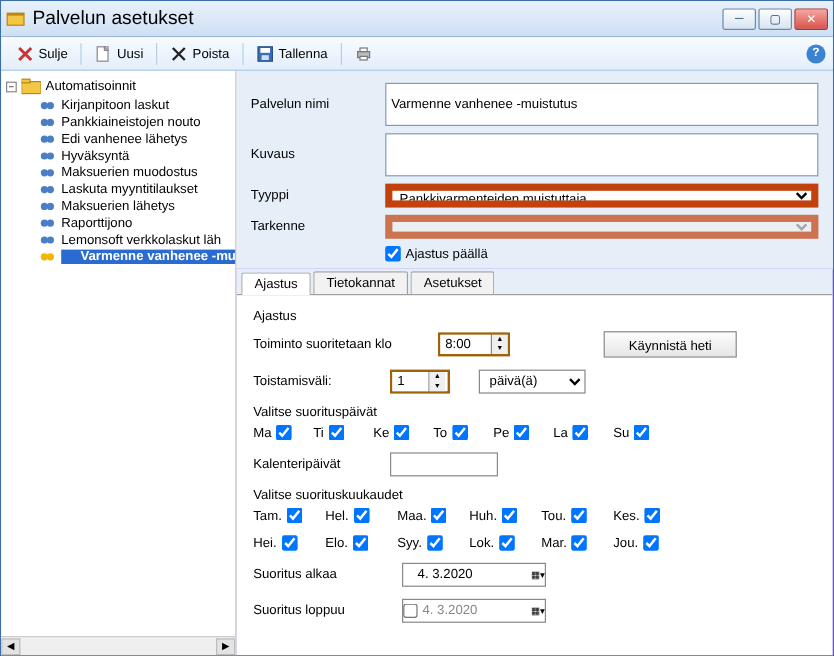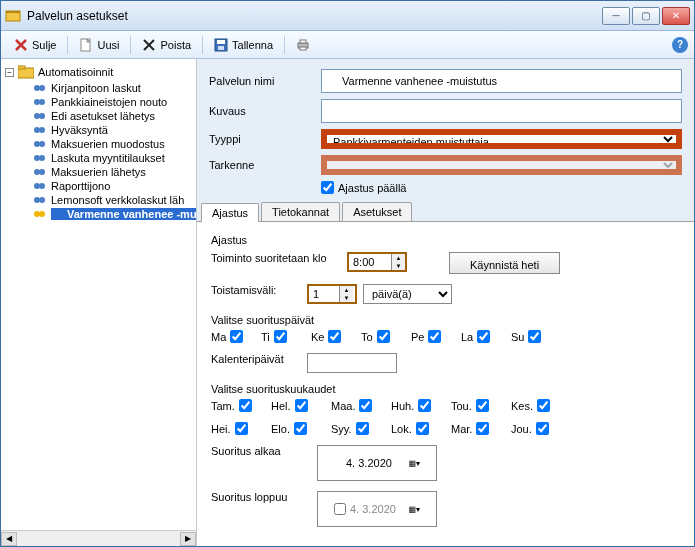--- a/index.html
+++ b/index.html
@@ -2,21 +2,21 @@
 <html><head>
 <meta charset="utf-8">
 <style>
 * { box-sizing: border-box; margin: 0; padding: 0; font-family: "Segoe UI", Tahoma, sans-serif; font-size: 11px; }
 body { background: #fff; }
 .window { width: 695px; height: 547px; border: 1px solid #3b6ea5; background: #fff; display: flex; flex-direction: column; }
 
 
 .titlebar { height: 30px; background: linear-gradient(to bottom, #e8f1fb, #cfe0f4); display: flex; align-items: center; padding: 0 4px; border-bottom: 1px solid #9ab7d9; }
 .titlebar .icon { width: 16px; height: 16px; margin-right: 6px; }
-.titlebar .title { flex: 1; color: #000; font-size: 12px; }
+.titlebar .title { flex: 1; color: #000; font-size: 16px; }
 .winbtns { display: flex; gap: 2px; }
 .winbtn { width: 28px; height: 18px; border: 1px solid #6f8aab; border-radius: 2px; background: linear-gradient(to bottom,#fdfdfd,#d7e4f2); display:flex; align-items:center; justify-content:center; color:#2b4a6f; font-size:10px; }
 .winbtn.close { background: linear-gradient(to bottom,#f3a7a0,#d9534a); color:#fff; border-color:#a33; }
 
 
 .toolbar { height: 28px; background: linear-gradient(to bottom,#f7fbff,#e3eefb); border-bottom:1px solid #a9c2de; display:flex; align-items:center; padding:0 6px; gap:2px; }
 .tbtn { display:flex; align-items:center; gap:4px; padding:2px 6px; cursor:pointer; border:1px solid transparent; border-radius:2px; }
 .tsep { width:1px; height:18px; background:#b8cde6; margin:0 2px; }
 .tbtn svg { width:14px; height:14px; }
 .spacer { flex:1; }
@@ -33,52 +33,52 @@
 .tree-item.sel span { background:#2a6bd1; color:#fff; padding:0 16px;font-weight:bold; }
 .tree-hscroll { position:absolute; bottom:0; left:0; right:0; height:16px; background:#efefef; border-top:1px solid #ccc; display:flex; align-items:center; }
 .tree-hscroll .arrow { width:16px; height:14px; background:#e3e3e3; border:1px solid #bcbcbc; display:flex; align-items:center; justify-content:center; font-size:8px; }
 .tree-hscroll .track { flex:1; }
 
 
 .form { flex:1; display:flex; flex-direction:column; background:#e6eef8; overflow:hidden; }
 .form-top { padding:10px 12px 6px 12px; background:#e6eef8; }
 .row { display:flex; align-items:center; margin-bottom:6px; }
 .row label { width:112px; color:#000; }
-.row input[type=text] { flex:1; border:1px solid #7a9abf; padding:2px 20px; height:24px; background:#fff; }
+.row input[type=text] { flex:1; border:1px solid #7a9abf; padding:2px 4px; height:36px; background:#fff; }
 .row select { flex:1; border:6px solid #c2410c; height:20px; background:#fff; padding:0 2px; }
 .row select[disabled] { background:#efefef; color:#888; }
 .chk-row { padding-left:112px; display:flex; align-items:center; gap:4px; margin-top:4px; }
 .chk-row input { width:13px; height:13px; }
 
 
 .tab-area { flex:1; background:#8b5cf6; margin:0; display:flex; flex-direction:column; overflow:hidden; }
 .tabstrip { display:flex; background:#e6eef8; padding:0 4px; border-bottom:1px solid #a0a0a0; }
 .tab { padding:3px 10px; background:#f2f2f2; border:1px solid #a0a0a0; border-bottom:none; margin-right:2px; margin-top:2px; border-radius:2px 2px 0 0; cursor:pointer; }
 .tab.active { background:#fff; position:relative; top:1px; }
 .tabcontent { flex:1; background:#fff; padding:8px 14px; overflow:auto; }
 
 .group-title { margin:4px 0 6px 0; }
-.frow { display:flex; gap:6px; margin-bottom:10px; }
+.frow { display:flex; align-items:center; gap:24px; margin-bottom:10px; }
 .frow label.lead { width:130px; }
 .spinner { display:flex; border:2px solid #a16207; height:20px; }
 .spinner input { border:none; width:42px; padding:0 4px; text-align:left; }
 .spinner .spinbtns { width:14px; display:flex; flex-direction:column; border-left:1px solid #888; }
 .spinner .spinbtns div { flex:1; font-size:6px; display:flex; align-items:center; justify-content:center; background:#efefef; }
 .btn { border:1px solid #888; background:linear-gradient(to bottom,#fdfdfd,#e6e6e6); padding:6px 20px; height:22px; cursor:pointer; }
 .combo { border:1px solid #888; height:20px; padding:0 4px; background:#fff; }
 
 .days { display:flex; flex-wrap:wrap; gap:4px 6px; margin:4px 0 10px 0; }
 .dayitem { display:flex; align-items:center; gap:4px; min-width:44px; }
 .dayitem input { width:13px; height:13px; }
 
 .months { display:flex; flex-wrap:wrap; gap:4px 6px; margin:4px 0 10px 0; }
 .monthitem { display:flex; align-items:center; gap:4px; min-width:54px; }
 .monthitem input { width:13px; height:13px; }
 
-.datepick { display:flex; align-items:center; border:1px solid #888; height:36px; width:120px; padding:0 16px; background:#fff; gap:4px; }
+.datepick { display:flex; align-items:center; border:1px solid #888; height:20px; width:120px; padding:0 0; background:#fff; gap:4px; }
 .datepick .dropdown { margin-left:auto; font-size:8px; }
 </style>
 </head>
 <body>
 
 <div class="window">
 
   <div class="titlebar">
     <svg class="icon" viewBox="0 0 16 16">
         <rect x="1" y="3" width="14" height="10" fill="#f2c746" stroke="#b8860b"></rect>
@@ -160,21 +160,21 @@
                 <circle cx="4" cy="6" r="3" fill="#4a7ec7"></circle>
                 <circle cx="9" cy="6" r="3" fill="#4a7ec7"></circle>
               </svg>
               <span>Pankkiaineistojen nouto</span>
             </div>
             <div class="tree-item">
               <svg class="gear" viewBox="0 0 14 12">
                 <circle cx="4" cy="6" r="3" fill="#4a7ec7"></circle>
                 <circle cx="9" cy="6" r="3" fill="#4a7ec7"></circle>
               </svg>
-              <span>Edi asetukset lähetys</span>
+              <span>Edi vanhenee lähetys</span>
             </div>
             <div class="tree-item">
               <svg class="gear" viewBox="0 0 14 12">
                 <circle cx="4" cy="6" r="3" fill="#4a7ec7"></circle>
                 <circle cx="9" cy="6" r="3" fill="#4a7ec7"></circle>
               </svg>
               <span>Hyväksyntä</span>
             </div>
             <div class="tree-item">
               <svg class="gear" viewBox="0 0 14 12">

